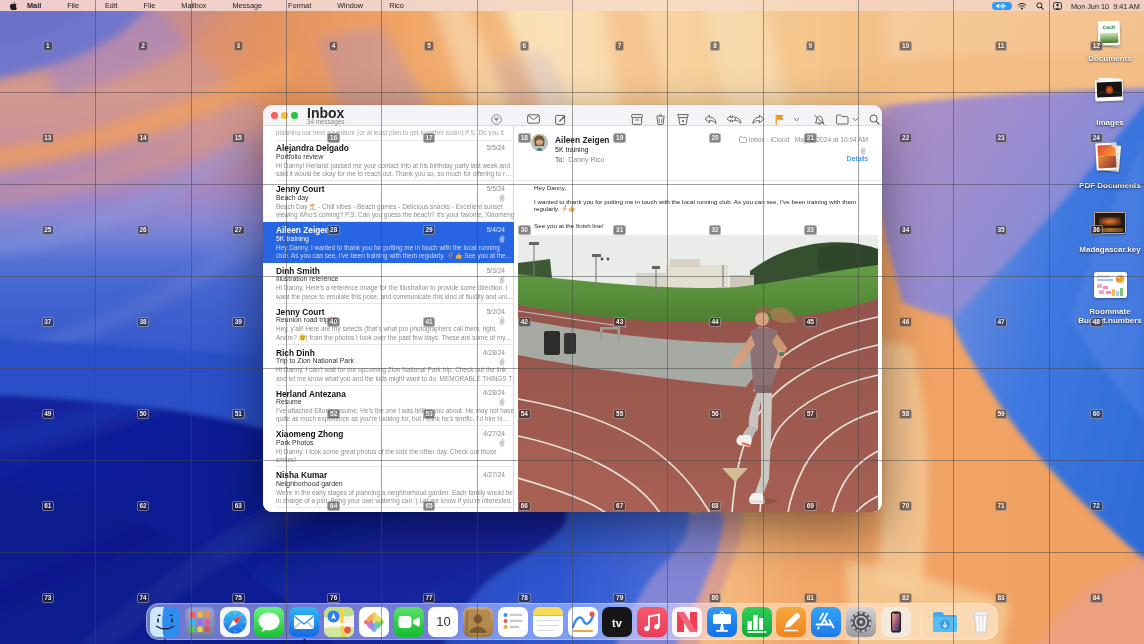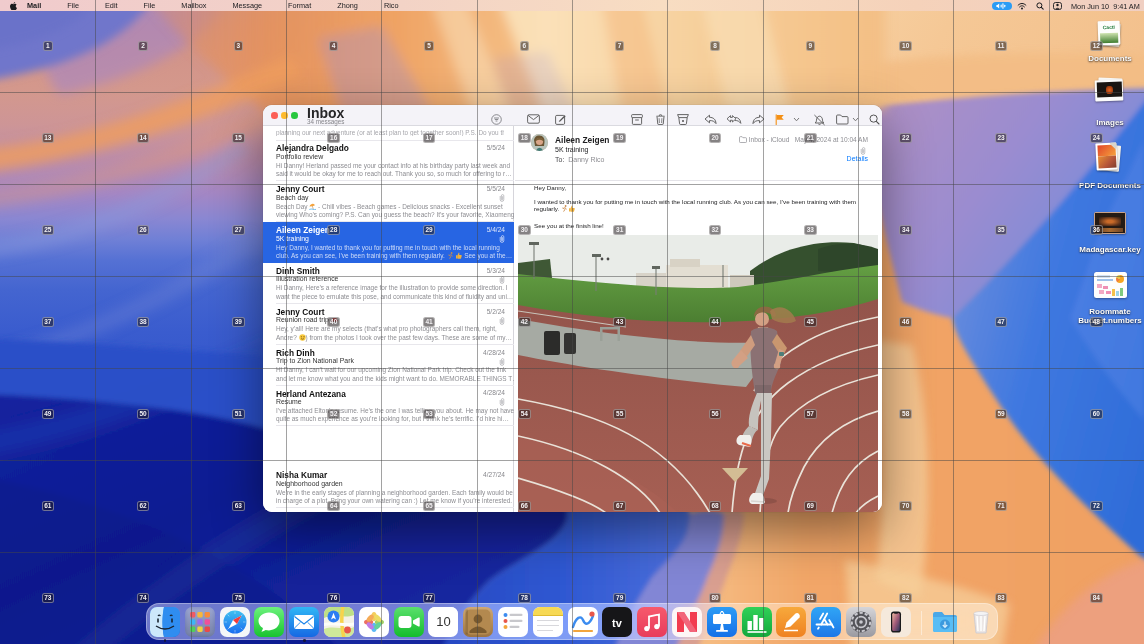--- a/index.html
+++ b/index.html
@@ -182,21 +182,21 @@
  <svg style="margin-left:10px" width="7" height="8" viewBox="0 0 14 16">
         <path d="M11.5,8.5c0-2.2,1.8-3.2,1.9-3.3c-1-1.5-2.6-1.7-3.2-1.7C8.9,3.4,7.6,4.3,7,4.3S5.3,3.5,4.2,3.5C2.8,3.5,1.4,4.4,0.7,5.8c-1.5,2.6-0.4,6.5,1.1,8.6c0.7,1,1.6,2.2,2.7,2.1c1.1,0,1.5-0.7,2.8-0.7s1.7,0.7,2.8,0.7c1.2,0,1.9-1,2.6-2.1c0.8-1.2,1.2-2.4,1.2-2.5C13.9,11.9,11.5,11,11.5,8.5z M9.4,2.1C10,1.4,10.4,0.4,10.3,0C9.4,0,8.4,0.6,7.8,1.3C7.2,1.9,6.7,2.9,6.8,3.3C7.8,3.4,8.8,2.8,9.4,2.1z" fill="#1b1b1e"></path>
       </svg>
  <span class="mi" style="margin-left:10px;font-weight:bold">Mail</span>
  <span class="mi" style="margin-left:10px">File</span>
  <span class="mi" style="margin-left:10px">Edit</span>
  <span class="mi" style="margin-left:10px">File</span>
  <span class="mi" style="margin-left:10px">Mailbox</span>
  <span class="mi" style="margin-left:10px">Message</span>
  <span class="mi" style="margin-left:10px">Format</span>
- <span class="mi" style="margin-left:10px">Zhong</span>
+ <span class="mi" style="margin-left:10px">Window</span>
  <span class="mi" style="margin-left:10px">Rico</span>
  <div class="abs" style="left:992px;top:1.5px;width:20px;height:8px;border-radius:4px;background:#2a9cf5;">
    <svg width="20" height="8" viewBox="0 0 20 8">
           <g fill="#fff">
             <path d="M7.2,1.5 L5.4,3 L4.4,3 L4.4,5 L5.4,5 L7.2,6.5 Z"></path>
             <rect x="8.6" y="2.4" width="1.1" height="3.2" rx="0.5"></rect>
             <rect x="10.4" y="1.3" width="1.1" height="5.4" rx="0.5"></rect>
             <rect x="12.2" y="2.7" width="1.1" height="2.6" rx="0.5"></rect>
           </g>
         </svg>
@@ -413,20 +413,30 @@
           <div class="sep"></div>
         </div>
         <div class="row" style="top:259.4px">
           <span class="nm">Herland Antezana</span>
           <span class="dt">4/28/24</span>
           <svg class="abs" style="right:9px;top:13px" width="6" height="8" viewBox="0 0 6 8">
             <path d="M1.2,2 V5.6 a1.8,1.8 0 0 0 3.6,0 V1.8 a1.2,1.2 0 0 0 -2.4,0 V5.4 a0.6,0.6 0 0 0 1.2,0 V2.2" fill="none" stroke="#a9a9ae" stroke-width="0.7"></path>
           </svg>
           <span class="sj">Resume</span>
           <div class="pv">I’ve attached Elton’s resume. He’s the one I was telling you about. He may not have<br>quite as much experience as you’re looking for, but I think he’s terrific. I’d hire hi…</div>
+          <div class="sep"></div>
+        </div>
+        <div class="row" style="top:300.29999999999995px">
+          <span class="nm">Xiaomeng Zhong</span>
+          <span class="dt">4/27/24</span>
+          <svg class="abs" style="right:9px;top:13px" width="6" height="8" viewBox="0 0 6 8">
+            <path d="M1.2,2 V5.6 a1.8,1.8 0 0 0 3.6,0 V1.8 a1.2,1.2 0 0 0 -2.4,0 V5.4 a0.6,0.6 0 0 0 1.2,0 V2.2" fill="none" stroke="#a9a9ae" stroke-width="0.7"></path>
+          </svg>
+          <span class="sj">Park Photos</span>
+          <div class="pv">Hi Danny, I took some great photos of the kids the other day. Check out those<br>smiles!</div>
           <div class="sep"></div>
         </div>
         <div class="row" style="top:341.19999999999993px">
           <span class="nm">Nisha Kumar</span>
           <span class="dt">4/27/24</span>
           <span class="sj">Neighborhood garden</span>
           <div class="pv">We’re in the early stages of planning a neighborhood garden. Each family would be<br>in charge of a plot. Bring your own watering can :) Let me know if you’re interested.</div>
           <div class="sep"></div>
         </div>
       </div>

